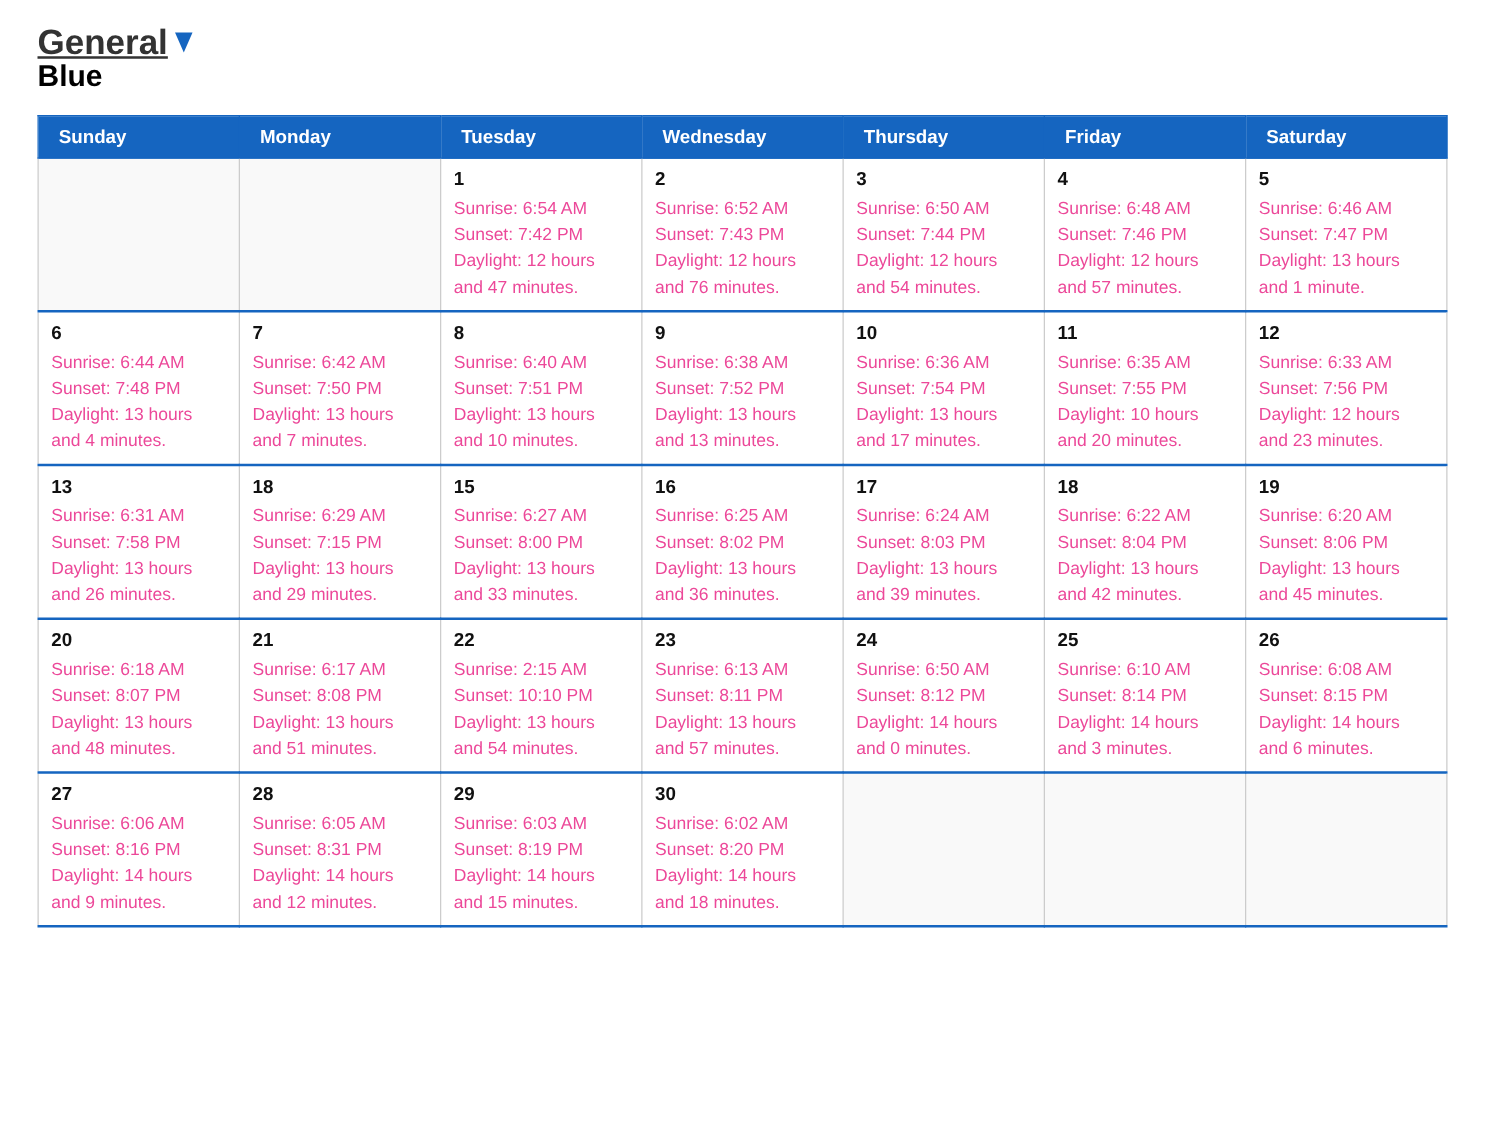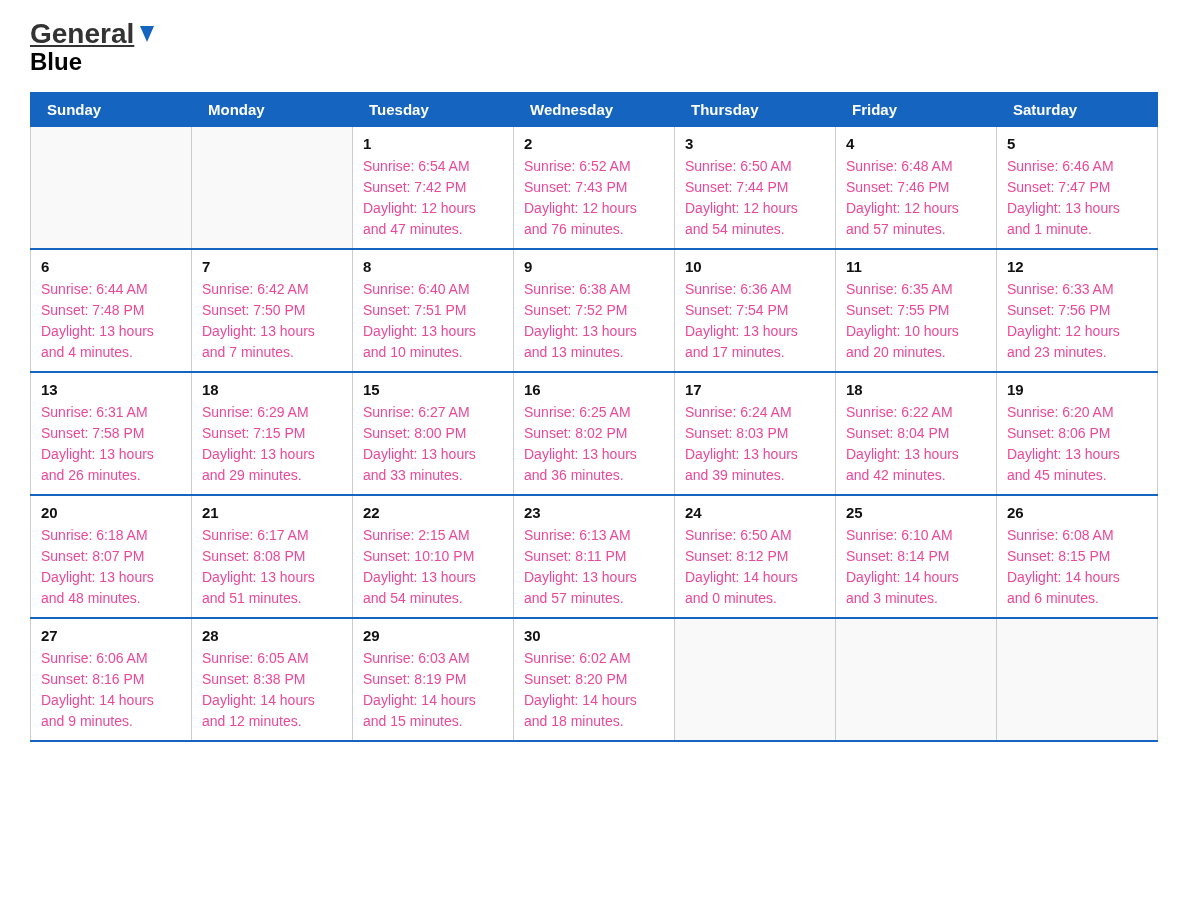--- a/index.html
+++ b/index.html
@@ -335,21 +335,21 @@
           <div class="sun-info">
             <div>Sunrise: 6:06 AM</div>
             <div>Sunset: 8:16 PM</div>
             <div>Daylight: 14 hours and 9 minutes.</div>
           </div>
         </td>
         <td>
           <span class="day-num">28</span>
           <div class="sun-info">
             <div>Sunrise: 6:05 AM</div>
-            <div>Sunset: 8:38 PM</div>
+            <div>Sunset: 8:31 PM</div>
             <div>Daylight: 14 hours and 12 minutes.</div>
           </div>
         </td>
         <td>
           <span class="day-num">29</span>
           <div class="sun-info">
             <div>Sunrise: 6:03 AM</div>
             <div>Sunset: 8:19 PM</div>
             <div>Daylight: 14 hours and 15 minutes.</div>
           </div>

